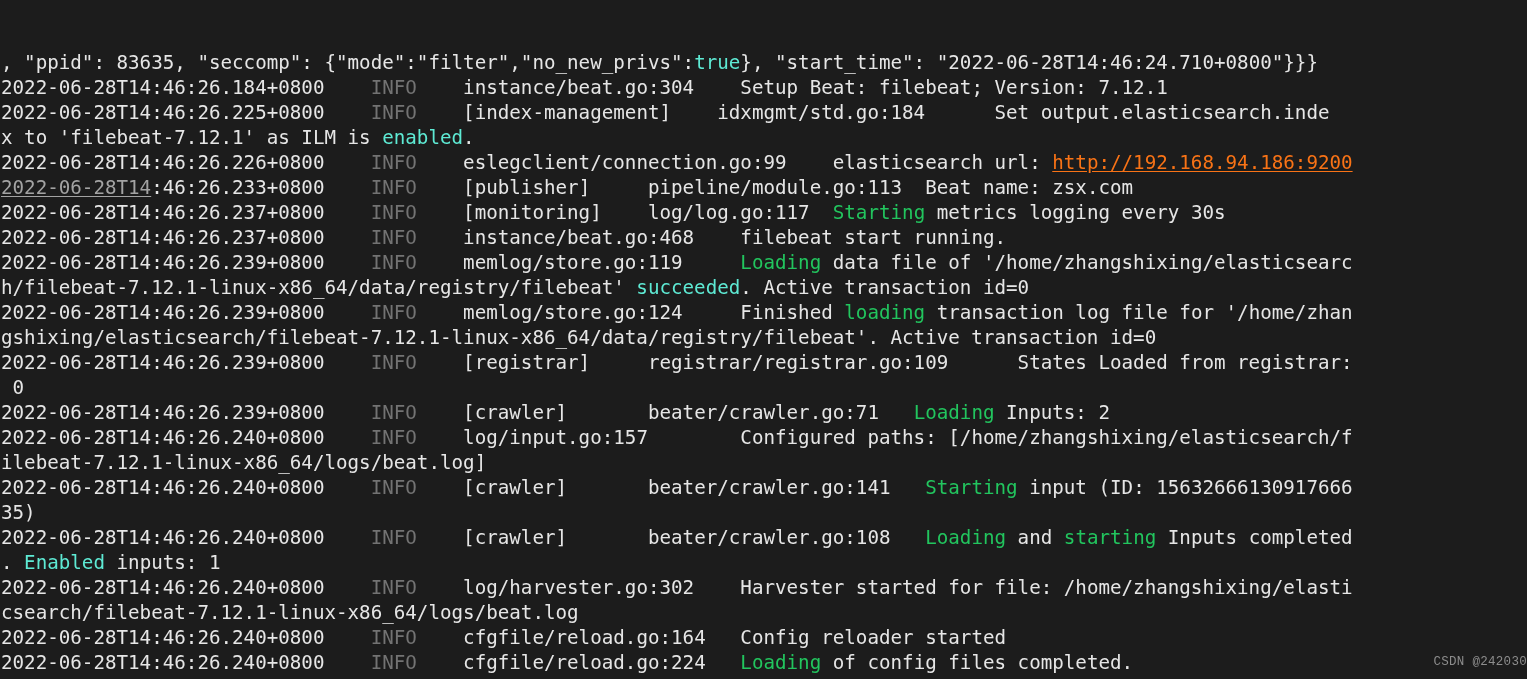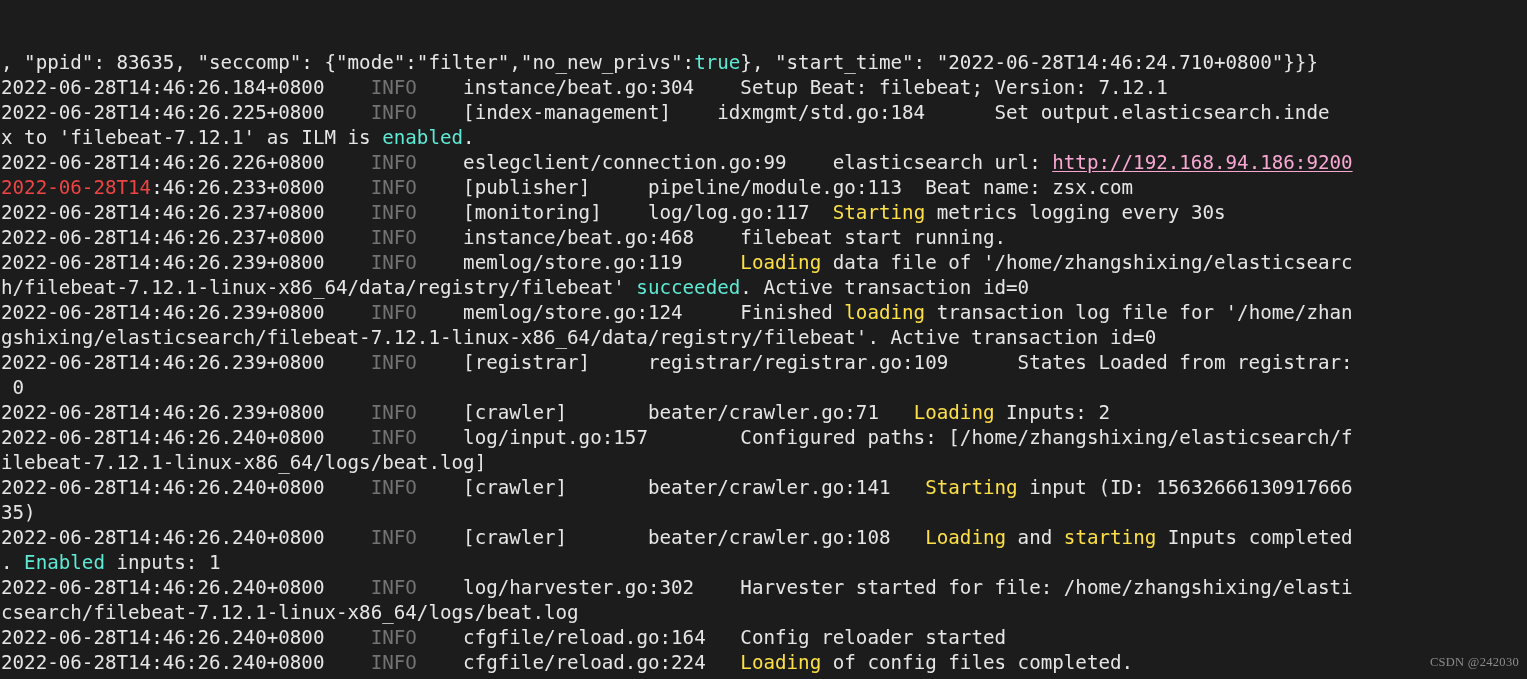--- a/index.html
+++ b/index.html
@@ -30,29 +30,29 @@
   }
   .log-line {
     display: block;
     height: 25px;
     white-space: pre;
     padding-left: 1px;
   }
   .seg { white-space: pre; }
   .c-default { color: #e6e6e6; }
   .c-info    { color: #737373; }
-  .c-cyan    { color: #fde047; }
+  .c-cyan    { color: #22c55e; }
   .c-green   { color: #5eead4; }
-  .c-link    { color: #f9a8d4; text-decoration: underline; text-underline-offset: 2px; }
-  .c-underline { color: #ef4444; text-underline-offset: 2px; }
+  .c-link    { color: #f97316; text-decoration: underline; text-underline-offset: 2px; }
+  .c-underline { color: #a3a3a3; text-decoration: underline; text-underline-offset: 2px; }
   #watermark {
     position: absolute;
-    right: 8px;
+    right: 0;
     bottom: 4px;
-    font-family: Liberation Serif, serif;
+    font-family: Liberation Mono, monospace;
     font-size: 12.5px;
     color: #8d8d8d;
     letter-spacing: 0.3px;
     white-space: pre;
     margin-left: 8px;
   }
 </style>
 </head>
 <body>
 

